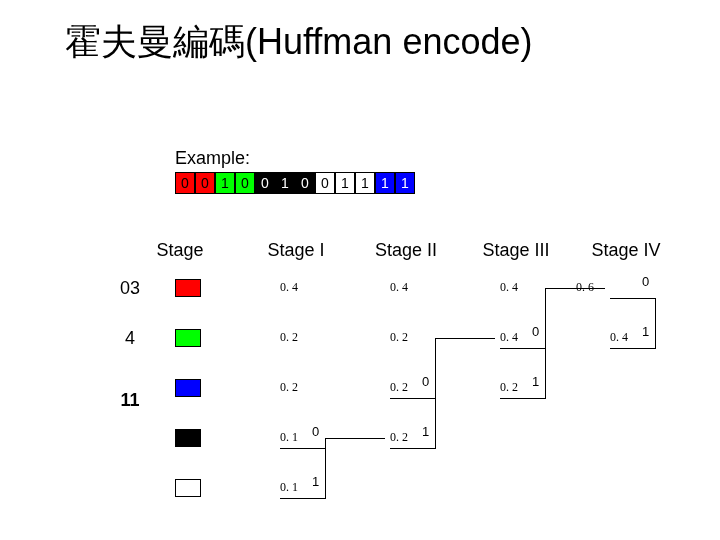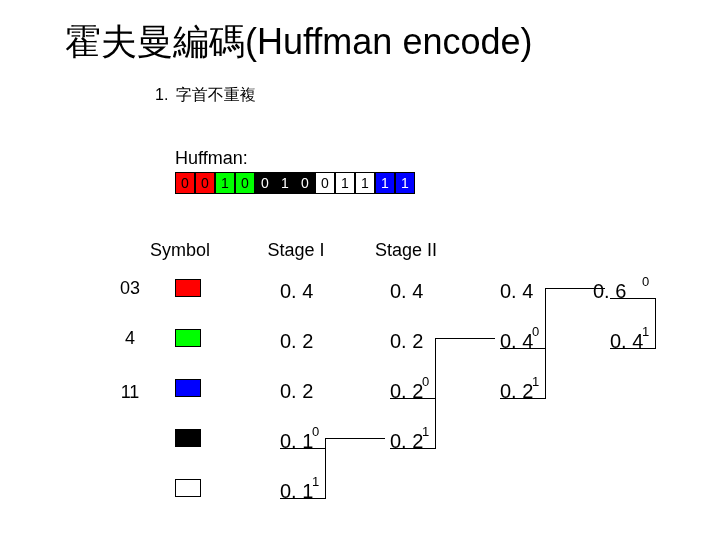--- a/index.html
+++ b/index.html
@@ -7,67 +7,68 @@
   .title{position:absolute;left:65px;top:18px;font-size:36px;}
   .bullets{position:absolute;left:155px;top:84px;font-size:16px;line-height:1.35;}
   .bullets .num{display:inline-block;width:1.3em;}
   .example-label{position:absolute;left:175px;top:148px;font-size:18px;}
   .example-row{position:absolute;left:175px;top:172px;height:22px;display:flex;}
   .cell{width:20px;height:22px;box-sizing:border-box;border:1px solid #000;font-size:14px;text-align:center;line-height:20px;}
 
   .hdr{position:absolute;font-size:18px;top:240px;text-align:center;}
   .sym-label{position:absolute;left:90px;width:80px;font-size:18px;text-align:center;}
   .sym-swatch{position:absolute;left:175px;width:26px;height:18px;border:1px solid #000;box-sizing:border-box;}
-  .val{position:absolute;font-size:20px;}
+  .val{position:absolute;font-size:12px;font-family:Liberation Serif, serif;}
   .sup{position:absolute;font-size:13px;}
   .line{position:absolute;background:#000;}
 
   
   .c-red{background:#FF0000;}
   .c-green{background:#00FF00;}
   .c-blue{background:#0000FF;}
   .c-black{background:#000000;}
   .c-white{background:#FFFFFF;}
 </style>
 </head>
 <body>
 
 <div class="slide">
 
   <div class="title">霍夫曼編碼(Huffman encode)</div>
 
   <div class="bullets">
-    <div><span class="num">1.</span><span>字首不重複</span></div>
   </div>
 
-  <div class="example-label">Huffman:</div>
+  <div class="example-label">Example:</div>
   <div class="example-row" id="ex-row">
       <div class="cell c-red">0</div>
       <div class="cell c-red">0</div>
       <div class="cell c-green">1</div>
       <div class="cell c-green">0</div>
       <div class="cell c-black" style="color: rgb(255, 255, 255);">0</div>
       <div class="cell c-black" style="color: rgb(255, 255, 255);">1</div>
       <div class="cell c-black" style="color: rgb(255, 255, 255);">0</div>
       <div class="cell c-white">0</div>
       <div class="cell c-white">1</div>
       <div class="cell c-white">1</div>
       <div class="cell c-blue" style="color: rgb(255, 255, 255);">1</div>
       <div class="cell c-blue" style="color: rgb(255, 255, 255);">1</div>
     </div>
 
-  <div class="hdr" style="left:140px;width:80px;">Symbol</div>
+  <div class="hdr" style="left:140px;width:80px;">Stage</div>
   <div class="hdr" style="left:366px;width:80px;">Stage II</div>
   <div class="hdr" style="left:256px;width:80px;">Stage I</div>
+  <div class="hdr" style="left:476px;width:80px;">Stage III</div>
+  <div class="hdr" style="left:586px;width:80px;">Stage IV</div>
 
   <div class="sym-label" style="top:278px;">03</div>
   <div class="sym-swatch c-red" style="top:279px;"></div>
   <div class="sym-label" style="top:328px;">4</div>
   <div class="sym-swatch c-green" style="top:329px;"></div>
-  <div class="sym-label" style="top:382px;">11</div>
+  <div class="sym-label" style="top:390px;font-weight:bold;">11</div>
   <div class="sym-swatch c-blue" style="top:379px;"></div>
   <div class="sym-swatch c-black" style="top:429px;"></div>
   <div class="sym-swatch c-white" style="top:479px;"></div>
 
   <div class="val" style="left:280px;top:280px;">0. 4</div>
   <div class="val" style="left:280px;top:330px;">0. 2</div>
   <div class="val" style="left:280px;top:380px;">0. 2</div>
   <div class="val" style="left:280px;top:430px;">0. 1</div>
   <div class="sup" style="left:312px;top:424px;">0</div>
   <div class="val" style="left:280px;top:480px;">0. 1</div>
@@ -79,21 +80,21 @@
   <div class="sup" style="left:422px;top:374px;">0</div>
   <div class="val" style="left:390px;top:430px;">0. 2</div>
   <div class="sup" style="left:422px;top:424px;">1</div>
 
   <div class="val" style="left:500px;top:280px;">0. 4</div>
   <div class="val" style="left:500px;top:330px;">0. 4</div>
   <div class="sup" style="left:532px;top:324px;">0</div>
   <div class="val" style="left:500px;top:380px;">0. 2</div>
   <div class="sup" style="left:532px;top:374px;">1</div>
 
-  <div class="val" style="left:593px;top:280px;">0. 6</div>
+  <div class="val" style="left:576px;top:280px;">0. 6</div>
   <div class="sup" style="left:642px;top:274px;">0</div>
   <div class="val" style="left:610px;top:330px;">0. 4</div>
   <div class="sup" style="left:642px;top:324px;">1</div>
 
   <div class="line" style="left:280px;top:448px;width:45px;height:1px;"></div>
   <div class="line" style="left:280px;top:498px;width:45px;height:1px;"></div>
   <div class="line" style="left:325px;top:438px;width:1px;height:61px;"></div>
   <div class="line" style="left:325px;top:438px;width:60px;height:1px;"></div>
 
   <div class="line" style="left:390px;top:398px;width:45px;height:1px;"></div>

